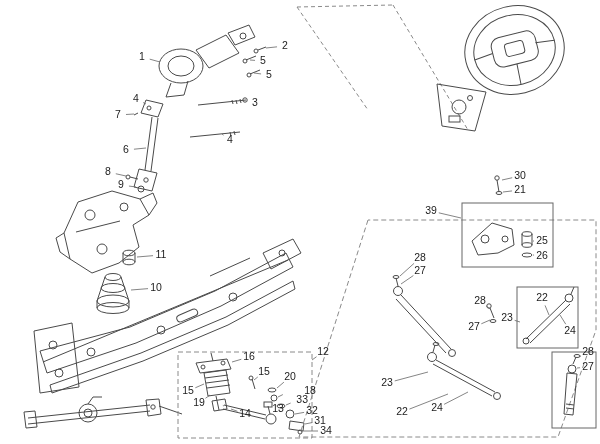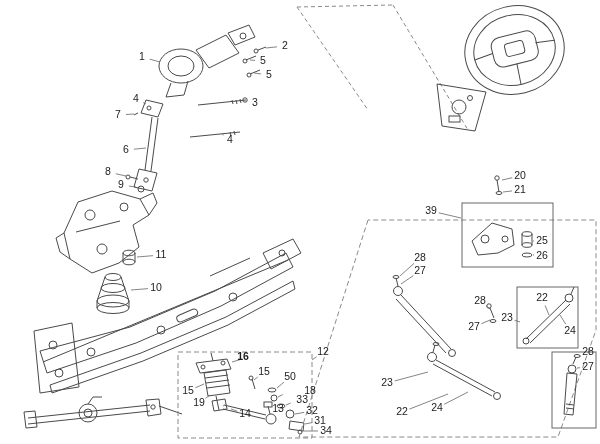--- a/index.html
+++ b/index.html
@@ -260,33 +260,33 @@
       <div class="callout" style="left: 255px; top: 103px; color: rgb(28, 28, 28);">3</div>
       <div class="callout" style="left: 136px; top: 99px; color: rgb(28, 28, 28);">4</div>
       <div class="callout" style="left: 230px; top: 140px; color: rgb(28, 28, 28);">4</div>
       <div class="callout" style="left: 118px; top: 115px; color: rgb(28, 28, 28);">7</div>
       <div class="callout" style="left: 126px; top: 150px; color: rgb(28, 28, 28);">6</div>
       <div class="callout" style="left: 108px; top: 172px; color: rgb(28, 28, 28);">8</div>
       <div class="callout" style="left: 121px; top: 185px; color: rgb(28, 28, 28);">9</div>
       <div class="callout" style="left: 161px; top: 255px; color: rgb(28, 28, 28);">11</div>
       <div class="callout" style="left: 156px; top: 288px; color: rgb(28, 28, 28);">10</div>
       <div class="callout" style="left: 323px; top: 352px; color: rgb(28, 28, 28);">12</div>
-      <div class="callout" style="left: 243px; top: 357px; color: rgb(28, 28, 28); font-weight: bold;">16</div>
+      <div class="callout" style="left: 249px; top: 357px; color: rgb(28, 28, 28);">16</div>
       <div class="callout" style="left: 264px; top: 372px; color: rgb(28, 28, 28);">15</div>
-      <div class="callout" style="left: 290px; top: 377px; color: rgb(28, 28, 28);">50</div>
+      <div class="callout" style="left: 290px; top: 377px; color: rgb(28, 28, 28);">20</div>
       <div class="callout" style="left: 290px; top: 391px; color: rgb(28, 28, 28); margin-left: 10px;">18</div>
       <div class="callout" style="left: 298px; top: 400px; color: rgb(28, 28, 28); text-align: right;">33</div>
       <div class="callout" style="left: 312px; top: 411px; color: rgb(28, 28, 28);">32</div>
       <div class="callout" style="left: 188px; top: 391px; color: rgb(28, 28, 28);">15</div>
       <div class="callout" style="left: 199px; top: 403px; color: rgb(28, 28, 28);">19</div>
       <div class="callout" style="left: 230px; top: 409px; color: rgb(28, 28, 28); padding-left: 48px;">13</div>
       <div class="callout" style="left: 245px; top: 414px; color: rgb(28, 28, 28);">14</div>
       <div class="callout" style="left: 320px; top: 421px; color: rgb(28, 28, 28);">31</div>
       <div class="callout" style="left: 326px; top: 431px; color: rgb(28, 28, 28);">34</div>
-      <div class="callout" style="left: 520px; top: 176px; color: rgb(28, 28, 28);">20</div>
+      <div class="callout" style="left: 520px; top: 176px; color: rgb(28, 28, 28);">30</div>
       <div class="callout" style="left: 520px; top: 190px; color: rgb(28, 28, 28);">21</div>
       <div class="callout" style="left: 431px; top: 211px; color: rgb(28, 28, 28);">39</div>
       <div class="callout" style="left: 542px; top: 241px; color: rgb(28, 28, 28);">25</div>
       <div class="callout" style="left: 542px; top: 256px; color: rgb(28, 28, 28);">26</div>
       <div class="callout" style="left: 420px; top: 258px; color: rgb(28, 28, 28);">28</div>
       <div class="callout" style="left: 420px; top: 271px; color: rgb(28, 28, 28);">27</div>
       <div class="callout" style="left: 480px; top: 301px; color: rgb(28, 28, 28);">28</div>
       <div class="callout" style="left: 474px; top: 327px; color: rgb(28, 28, 28);">27</div>
       <div class="callout" style="left: 542px; top: 298px; color: rgb(28, 28, 28);">22</div>
       <div class="callout" style="left: 507px; top: 318px; color: rgb(28, 28, 28);">23</div>

